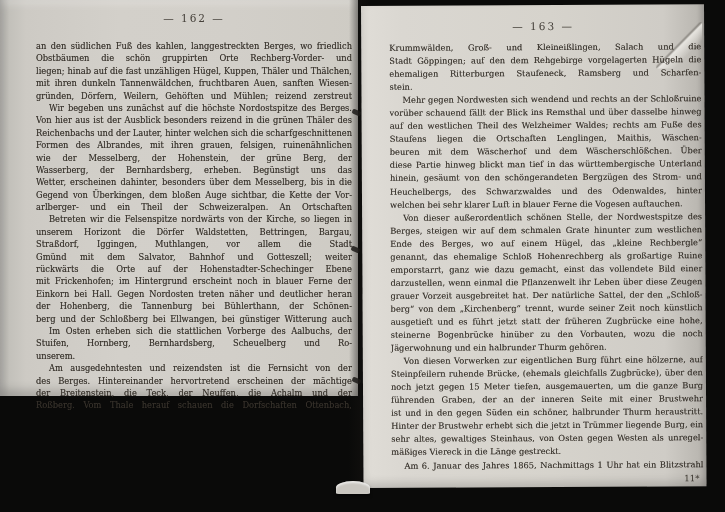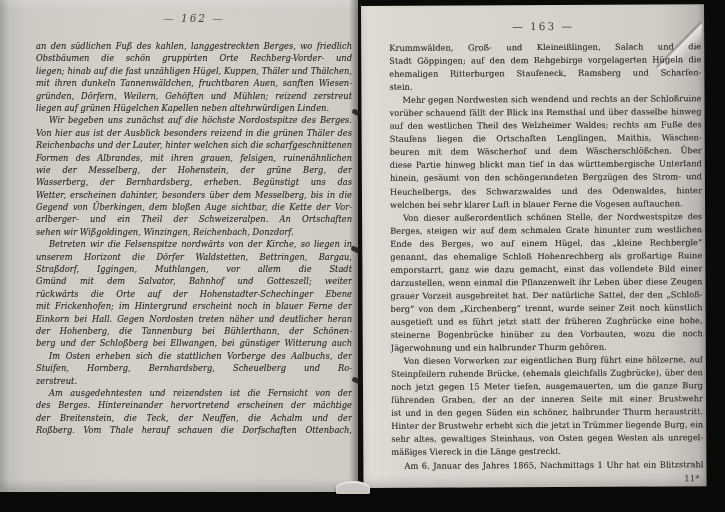--- a/index.html
+++ b/index.html
@@ -2,24 +2,23 @@
 <html><head>
 <meta charset="utf-8">
 <style>
   html,body{margin:0;padding:0;}
   body{width:725px;height:512px;overflow:hidden;background:#0a0a09;
        font-family:"DejaVu Serif", serif;}
   .scene{position:relative;width:725px;height:512px;background:#0a0a09;overflow:hidden;}
 
   .page{position:absolute;box-sizing:border-box;}
   .page-left{
-    left:0;top:0;width:358px;height:492px;
+    left:0;top:0;width:358px;height:396px;
     background:linear-gradient(to right,#a8a6a1 0px,#c2c0ba 9px,#cdcac4 26px,#d3d0ca 120px,#d2cfc9 65%,#cecbc4 100%);
     box-shadow:inset 0 -6px 10px rgba(0,0,0,0.18), inset 0 4px 8px rgba(255,255,255,0.25);
-    font-style:italic;
   }
   .page-right{
     left:361px;top:6px;width:343px;height:482px;
     background:linear-gradient(to right,#e0ddd7 0%,#dad7d1 12%,#d6d3cc 55%,#cfccc6 88%,#bab7b1 98%,#a5a29d 100%);
     box-shadow:inset 0 -5px 9px rgba(0,0,0,0.15);
     transform:rotate(-0.3deg);transform-origin:left top;
   }
 
   .page-header{position:absolute;text-align:center;font-size:10.5px;letter-spacing:2px;
     color:#45403a;}
@@ -61,49 +60,47 @@
 
   <div class="page page-left">
     <div class="page-header">—  162  —</div>
     <div class="text-col" id="left-col">
         <div>
           <div class="line jfy">an den südlichen Fuß des kahlen, langgestreckten Berges, wo friedlich zwischen</div>
           <div class="line jfy">Obstbäumen die schön gruppirten Orte Rechberg-Vorder- und Hinterweiler</div>
           <div class="line jfy">liegen; hinab auf die fast unzähligen Hügel, Kuppen, Thäler und Thälchen,</div>
           <div class="line jfy">mit ihren dunkeln Tannenwäldchen, fruchtbaren Auen, sanften Wiesen-</div>
           <div class="line jfy">gründen, Dörfern, Weilern, Gehöften und Mühlen; reizend zerstreut</div>
-          <div class="line">liegen auf grünen Hügelchen Kapellen neben altehrwürdigen Linden.</div>
         </div>
         <div>
           <div class="line jfy ind">Wir begeben uns zunächst auf die höchste Nordostspitze des Berges.</div>
           <div class="line jfy">Von hier aus ist der Ausblick besonders reizend in die grünen Thäler des</div>
           <div class="line jfy">Reichenbachs und der Lauter, hinter welchen sich die scharfgeschnittenen</div>
           <div class="line jfy">Formen des Albrandes, mit ihren grauen, felsigen, ruinenähnlichen Stirnen,</div>
           <div class="line jfy">wie der Messelberg, der Hohenstein, der grüne Berg, der</div>
           <div class="line jfy">Wasserberg, der Bernhardsberg, erheben. Begünstigt uns das</div>
           <div class="line jfy">Wetter, erscheinen dahinter, besonders über dem Messelberg, bis in die</div>
           <div class="line jfy">Gegend von Überkingen, dem bloßen Auge sichtbar, die Kette der Vor-</div>
           <div class="line jfy">arlberger- und ein Theil der Schweizeralpen. An Ortschaften</div>
-          <div class="line">sehen wir Wißgoldingen, Winzingen, Reichenbach, Donzdorf.</div>
         </div>
         <div>
           <div class="line jfy ind">Betreten wir die Felsenspitze nordwärts von der Kirche, so liegen in</div>
           <div class="line jfy">unserem Horizont die Dörfer Waldstetten, Bettringen, Bargau,</div>
           <div class="line jfy">Straßdorf, Iggingen, Muthlangen, vor allem die Stadt</div>
           <div class="line jfy">Gmünd mit dem Salvator, Bahnhof und Gotteszell; weiter</div>
           <div class="line jfy">rückwärts die Orte auf der Hohenstadter-Schechinger Ebene</div>
           <div class="line jfy">mit Frickenhofen; im Hintergrund erscheint noch in blauer Ferne der</div>
           <div class="line jfy">Einkorn bei Hall. Gegen Nordosten treten näher und deutlicher heran</div>
           <div class="line jfy">der Hohenberg, die Tannenburg bei Bühlerthann, der Schönen-</div>
           <div class="line jfy">berg und der Schloßberg bei Ellwangen, bei günstiger Witterung auch</div>
         </div>
         <div>
           <div class="line jfy ind">Im Osten erheben sich die stattlichen Vorberge des Aalbuchs, der</div>
           <div class="line jfy">Stuifen, Hornberg, Bernhardsberg, Scheuelberg und Ro-</div>
-          <div class="line">zerstreut.</div>
+          <div class="line">unserem.</div>
         </div>
         <div>
           <div class="line jfy ind">Am ausgedehntesten und reizendsten ist die Fernsicht von der Westspitze</div>
           <div class="line jfy">des Berges. Hintereinander hervortretend erscheinen der mächtige Staufen,</div>
           <div class="line jfy">der Breitenstein, die Teck, der Neuffen, die Achalm und der</div>
           <div class="line jfy">Roßberg. Vom Thale herauf schauen die Dorfschaften Ottenbach,</div>
         </div>
       </div>
   </div>
 

